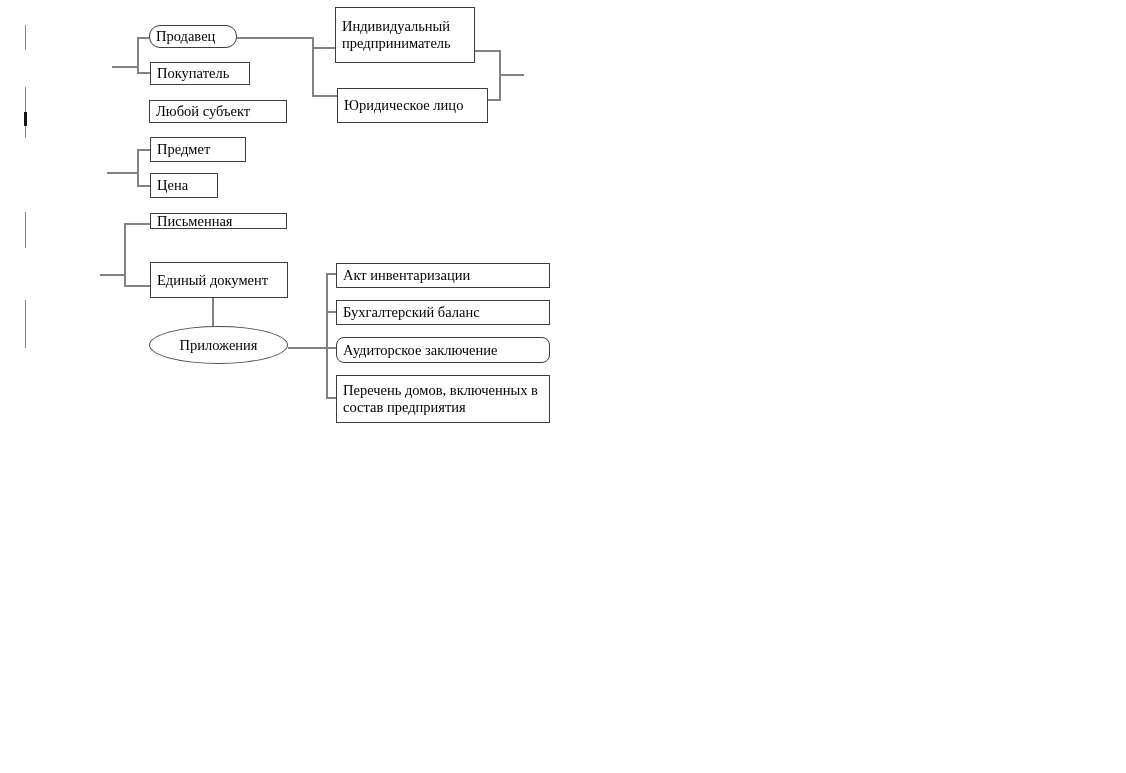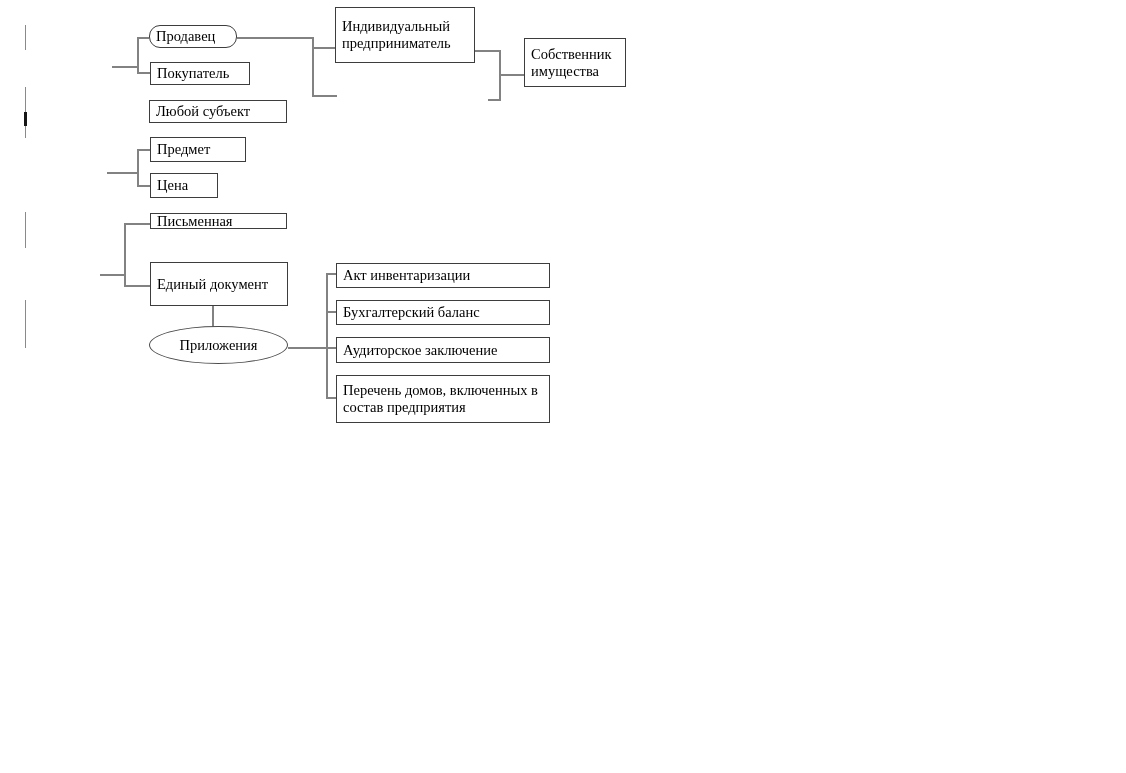--- a/index.html
+++ b/index.html
@@ -115,48 +115,48 @@
   </div>
   <div class="box" style="left:150px; top:62px; width:100px; height:23px;">
     <span>Покупатель</span>
   </div>
   <div class="box" style="left:149px; top:100px; width:138px; height:23px;">
     <span>Любой субъект</span>
   </div>
   <div class="box" style="left:335px; top:7px; width:140px; height:56px;">
     <span>Индивидуальный предприниматель</span>
   </div>
-  <div class="box" style="left:524px; top:38px; width:102px; height:49px;">
-    <span>Собственник имущества</span>
+  <div class="box" style="left:337px; top:88px; width:151px; height:35px;">
+    <span>Юридическое лицо</span>
   </div>
 
   <div class="box" style="left:150px; top:137px; width:96px; height:25px;">
     <span>Предмет</span>
   </div>
   <div class="box" style="left:150px; top:173px; width:68px; height:25px;">
     <span>Цена</span>
   </div>
 
   <div class="box" style="left:150px; top:213px; width:137px; height:16px;">
     <span>Письменная</span>
   </div>
-  <div class="box" style="left:150px; top:262px; width:138px; height:44px;">
+  <div class="box" style="left:150px; top:262px; width:138px; height:36px;">
     <span>Единый документ</span>
   </div>
 
   <div class="ellipse" style="left:149px; top:326px; width:139px; height:38px;">
     <span>Приложения</span>
   </div>
 
   <div class="box" style="left:336px; top:263px; width:214px; height:25px;">
     <span>Акт инвентаризации</span>
   </div>
   <div class="box" style="left:336px; top:300px; width:214px; height:25px;">
     <span>Бухгалтерский баланс</span>
   </div>
-  <div class="box" style="left:336px; top:337px; width:214px; height:26px;">
+  <div class="box" style="left:336px; top:337px; width:214px; height:26px;border-radius:8px;">
     <span>Аудиторское заключение</span>
   </div>
   <div class="box" style="left:336px; top:375px; width:214px; height:48px;">
     <span>Перечень домов, включенных в состав предприятия</span>
   </div>
 
 </div>
 
 </body></html>

